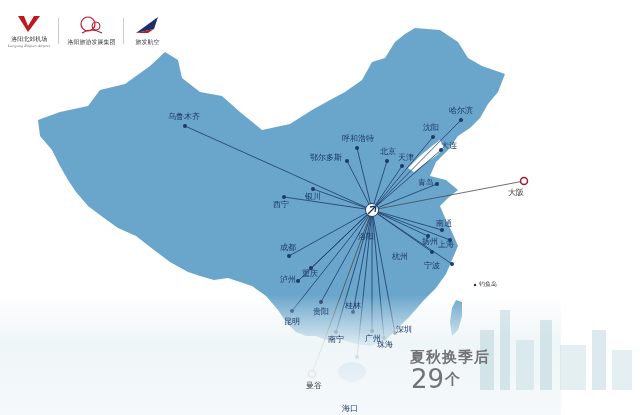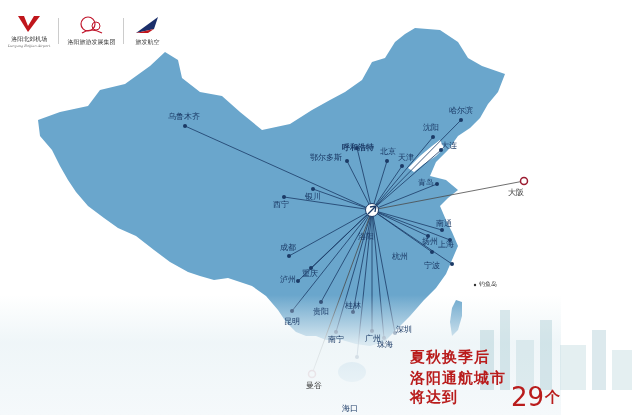--- a/index.html
+++ b/index.html
@@ -6,21 +6,21 @@
   body { width:640px; height:415px; overflow:hidden; background:#ffffff; font-family:"DejaVu Serif","Liberation Serif",serif; position:relative; }
   .stage { position:absolute; left:0; top:0; width:561px; height:415px; }
   .logos { position:absolute; left:8px; top:10px; height:42px; display:flex; align-items:center; gap:8px; }
   .logo { display:flex; flex-direction:column; align-items:center; }
   .logo .txt { font-size:6px; color:#333; margin-top:1px; white-space:nowrap; }
   .logo .sub { font-size:3.5px; color:#666; font-style:italic; white-space:nowrap; }
   .sep { width:1px; height:26px; background:#ccc; }
   svg.map { position:absolute; left:0; top:0; }
   .city { position:absolute; font-size:8px; color:#1b3a66; white-space:nowrap; line-height:1; }
   .city.intl { color:#3b3b3b; }
-  .headline { position:absolute; left:410px; top:348px; color:#b91c1c; font-family:"DejaVu Sans","Liberation Sans",sans-serif; font-weight:bold; }
+  .headline { position:absolute; left:410px; top:348px; color:#737373; font-family:"DejaVu Sans","Liberation Sans",sans-serif; font-weight:bold; }
   .headline .l1 { font-size:15px; letter-spacing:1px; }
   .headline .l2 { font-size:15px; letter-spacing:1px; margin-top:2px; display:flex; align-items:flex-end; }
   .headline .num { font-size:26px; font-weight:normal; line-height:20px; margin:0 1px; letter-spacing:0; }
   .fog { position:absolute; left:0; right:0; bottom:0; height:120px; background:linear-gradient(to bottom, rgba(255,255,255,0) 0%, rgba(236,244,247,0.85) 40%, rgba(245,249,251,1) 100%); }
   .skyline { position:absolute; left:470px; top:300px; width:170px; height:90px; opacity:0.35; }
 </style>
 </head>
 <body>
 
 <div class="stage">
@@ -144,21 +144,21 @@
       <svg width="30" height="22" viewBox="0 0 30 22">
         <path d="M4,18 L26,2 L22,14 Z" fill="#1b2f6b"></path>
         <path d="M4,18 L22,14 L16,18 Z" fill="#c0161c"></path>
       </svg>
       <span class="txt">旅发航空</span>
     </div>
   </div>
 
   <div id="labels">
       <div class="city" style="left: 168px; top: 113px;">乌鲁木齐</div>
-      <div class="city" style="left: 342px; top: 143px; font-weight: bold;">呼和浩特</div>
+      <div class="city" style="left: 342px; top: 135px;">呼和浩特</div>
       <div class="city" style="left: 449px; top: 107px;">哈尔滨</div>
       <div class="city" style="left: 423px; top: 124px;">沈阳</div>
       <div class="city" style="left: 441px; top: 142px;">大连</div>
       <div class="city" style="left: 380px; top: 148px;">北京</div>
       <div class="city" style="left: 398px; top: 154px;">天津</div>
       <div class="city" style="left: 310px; top: 154px; text-align: right;">鄂尔多斯</div>
       <div class="city" style="left: 418px; top: 179px;">青岛</div>
       <div class="city" style="left: 305px; top: 193px;">银川</div>
       <div class="city" style="left: 273px; top: 201px;">西宁</div>
       <div class="city" style="left: 436px; top: 220px;">南通</div>
@@ -179,18 +179,17 @@
       <div class="city" style="left: 342px; top: 373px; margin-top: 32px;">海口</div>
       <div class="city intl" style="left: 508px; top: 189px;">大阪</div>
       <div class="city intl" style="left: 306px; top: 382px;">曼谷</div>
       <div class="city" style="left: 479px; top: 281px; font-size: 6px; color: rgb(51, 51, 51);">钓鱼岛</div>
       <div class="city" style="left: 358px; top: 197px; margin-top: 36px;">洛阳</div>
     </div>
 
   <div class="headline">
     <div class="l1">夏秋换季后</div>
     <div class="l2">
-      <span>洛阳通航城市将达到</span>
       <span class="num">29</span>
       <span>个</span>
     </div>
   </div>
 </div>
 
 </body></html>

